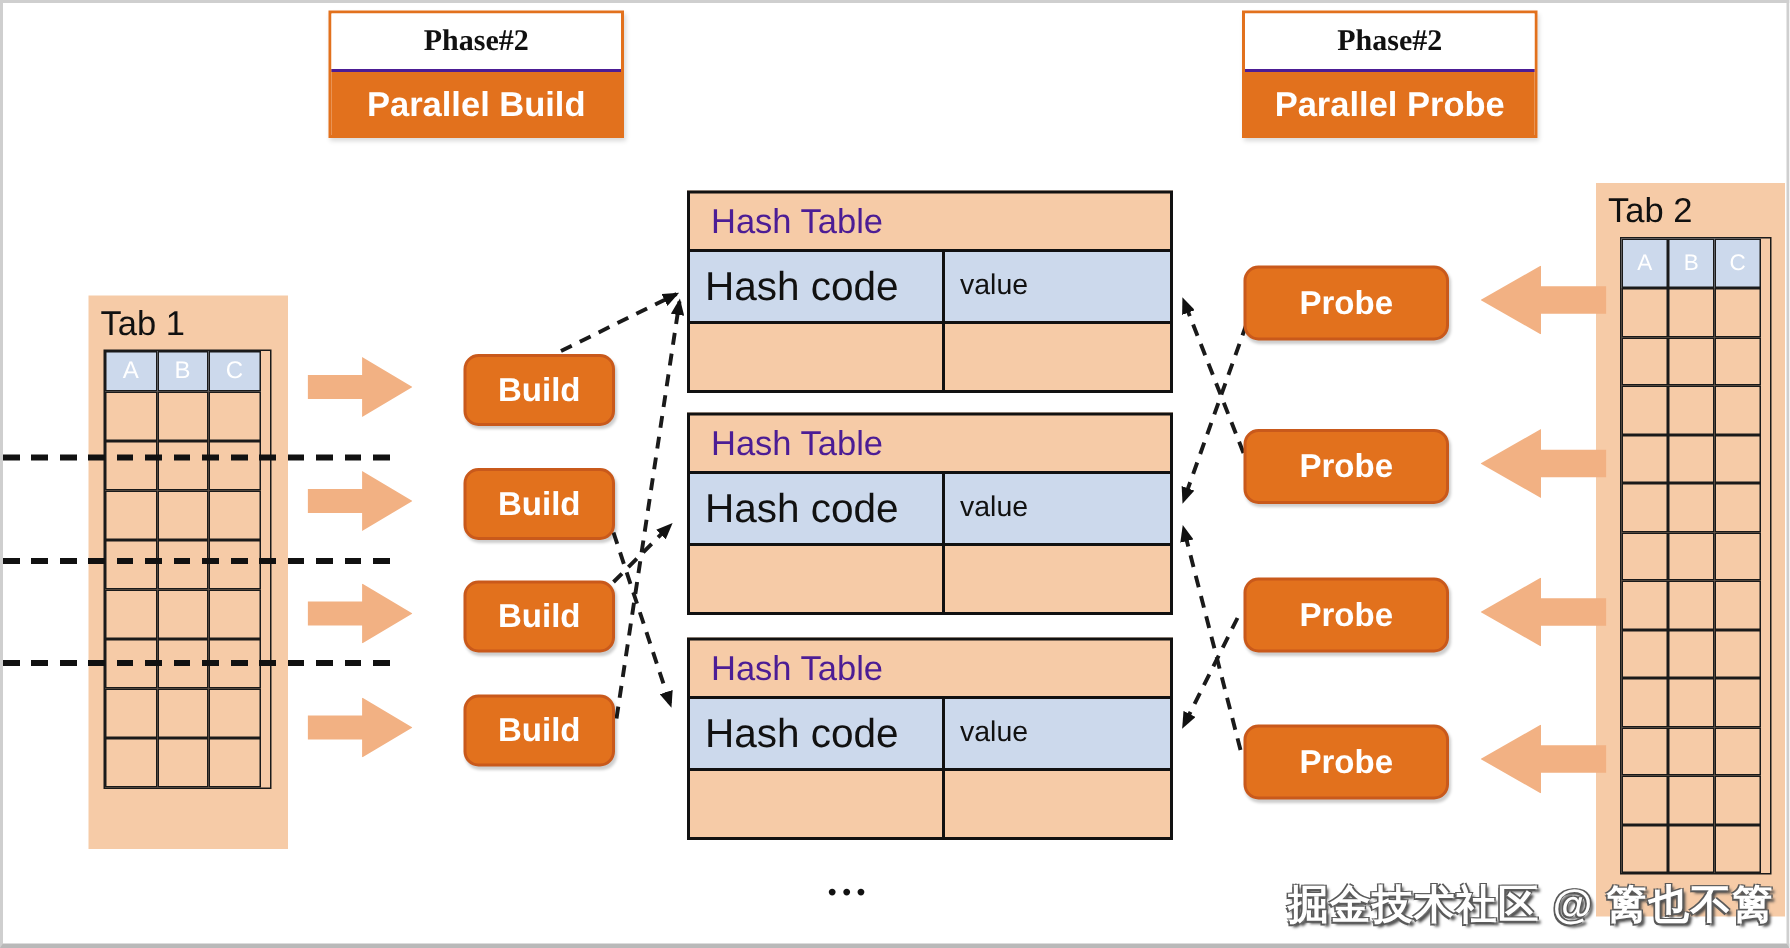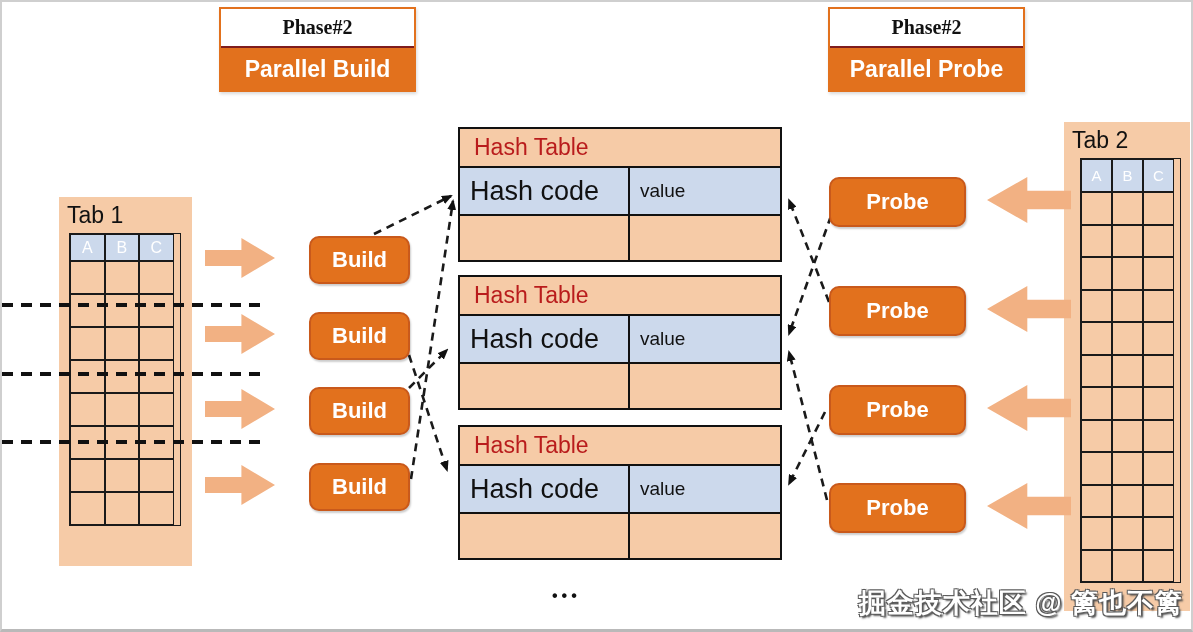--- a/index.html
+++ b/index.html
@@ -9,21 +9,21 @@
     border:2px solid #cfcfcf; border-bottom:3px solid #b9b9b9;
     font-family:"Liberation Sans", sans-serif; color:#1a1a1a;
   }
   
   .phase{position:absolute; width:193px; border:2px solid var(--orange); background:#fff;
          box-shadow:1px 2px 3px rgba(0,0,0,.15);}
   .phase-title{height:37px; display:flex; align-items:center; justify-content:center;
                font-size:20px; font-weight:bold; color:#111; background:#fff;font-family:Liberation Serif, serif;}
   .phase-sub{height:42px; display:flex; align-items:center; justify-content:center;
              font-size:23px; font-weight:bold; color:#fff; background:var(--orange);
-             border-top:2px solid #7f1d1d;}
+             border-top:2px solid #4c1d95;}
   
   .panel{position:absolute; background:var(--peach); z-index:1;margin-top:32px;}
   .panel-label{font-size:23px; color:#111; padding:5px 0 4px 8px; font-weight:500;}
   .grid{display:grid; border:1px solid #1a1a1a; background:transparent;}
   .grid .cell{border:1px solid #1a1a1a;}
   .grid .head{background:var(--hblue); color:#fff; display:flex; align-items:center;
               justify-content:center; font-size:16px; font-weight:500;}
   
   .dash{position:absolute; left:0; width:264px; height:4px; z-index:2;
         background:repeating-linear-gradient(90deg,#111 0 11px,transparent 11px 19px);}
@@ -36,21 +36,21 @@
   .btn{position:absolute; display:flex; align-items:center; justify-content:center;
        background:var(--orange); color:#fff; font-size:22px; font-weight:bold;
        border:2px solid var(--orange-dk); border-radius:10px; z-index:4;
        box-shadow:1px 2px 2px rgba(0,0,0,.2);}
   .btn.build{left:307px; width:97px; height:44px;}
   .btn.probe{left:827px; width:133px; height:46px;}
   
   .ht{position:absolute; left:456px; width:324px; background:var(--peach);
       border:2px solid #111; box-sizing:border-box; z-index:1;}
   .ht-title{height:37px; display:flex; align-items:center; padding-left:14px;
-            font-size:23px; color:#b91c1c;}
+            font-size:23px; color:#4c1d95;}
   .ht-row{display:flex; height:46px;}
   .ht-head{border-top:2px solid #111; border-bottom:2px solid #111; background:var(--hblue);justify-content:space-between;}
   .ht-head .ht-c1, .ht-head .ht-c2{background:var(--hblue); color:#111;}
   .ht-c1{width:170px; box-sizing:border-box; border-right:2px solid #111;
          display:flex; align-items:center; padding-left:10px; font-size:27px;}
   .ht-c2{flex:1; display:flex; align-items:center; padding-left:10px; font-size:19px;}
   .ht-body{height:44px;}
   
   #connectors{position:absolute; left:0; top:0; z-index:3; pointer-events:none;}
   

